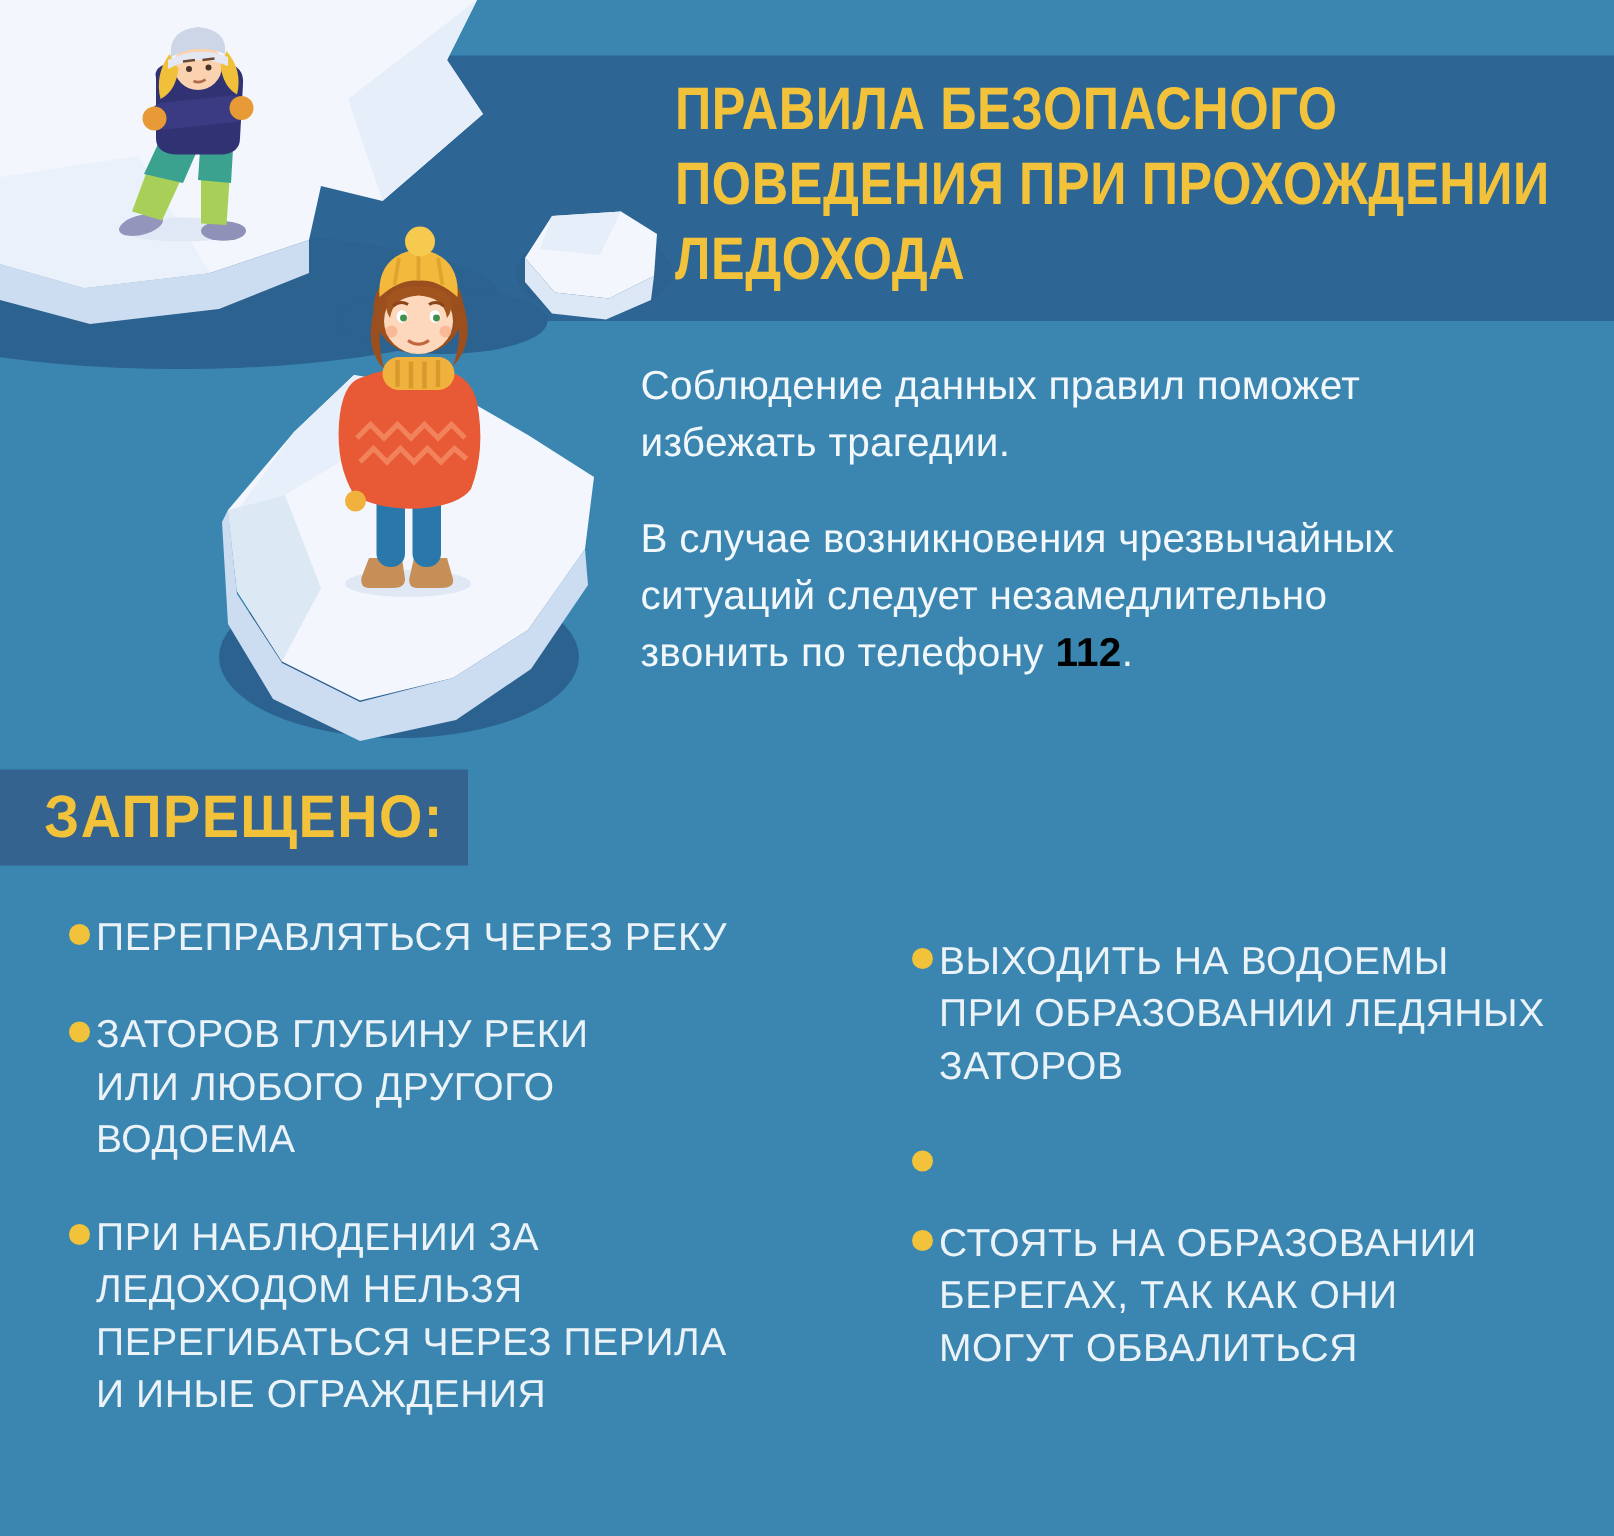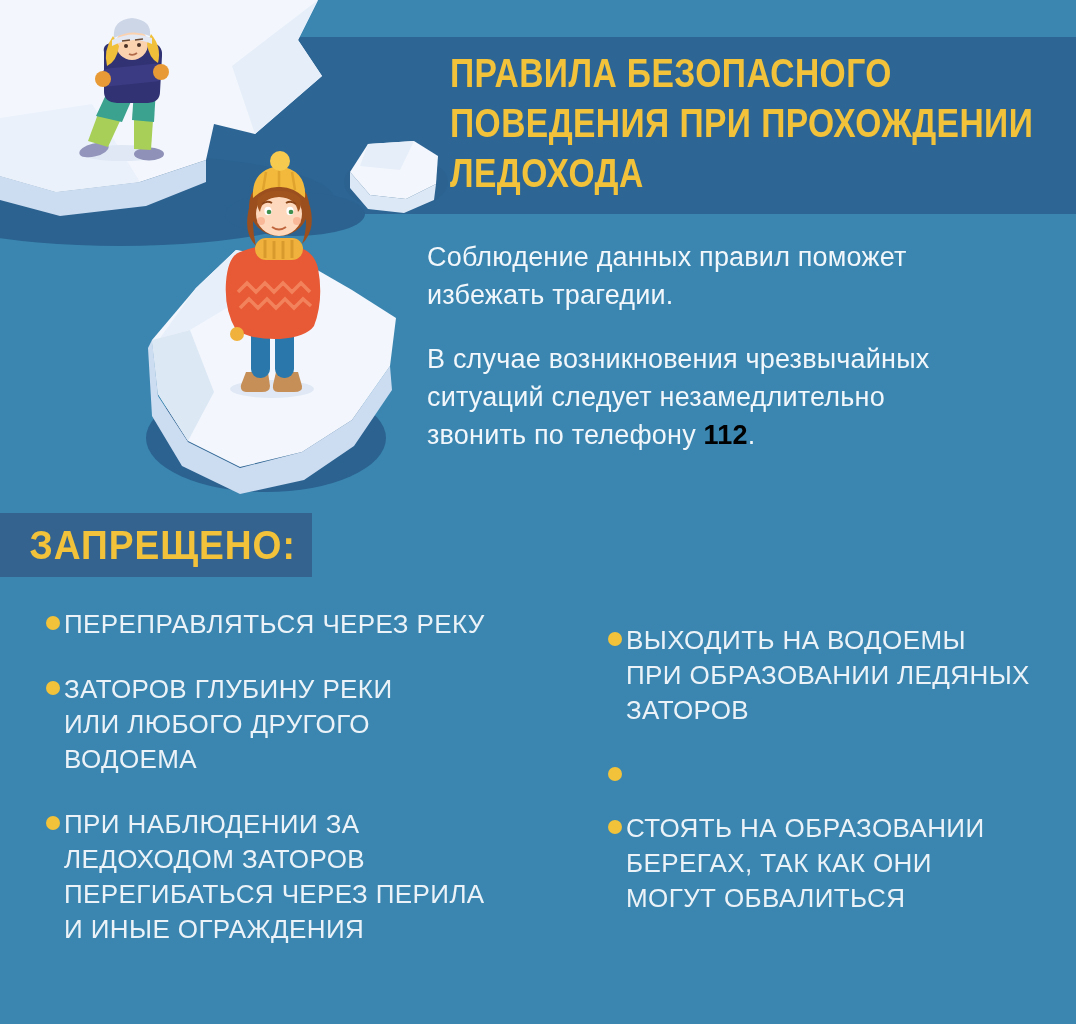--- a/index.html
+++ b/index.html
@@ -157,21 +157,21 @@
     </div>
     <div class="item">
       <span class="dot"></span>
       <span class="item-text">ЗАТОРОВ ГЛУБИНУ РЕКИ
 ИЛИ ЛЮБОГО ДРУГОГО
 ВОДОЕМА</span>
     </div>
     <div class="item">
       <span class="dot"></span>
       <span class="item-text">ПРИ НАБЛЮДЕНИИ ЗА
-ЛЕДОХОДОМ ЗАТОРОВ
+ЛЕДОХОДОМ НЕЛЬЗЯ
 ПЕРЕГИБАТЬСЯ ЧЕРЕЗ ПЕРИЛА
 И ИНЫЕ ОГРАЖДЕНИЯ</span>
     </div>
   </div>
 
   <div class="col col-right">
     <div class="item">
       <span class="dot"></span>
       <span class="item-text">ВЫХОДИТЬ НА ВОДОЕМЫ
 ПРИ ОБРАЗОВАНИИ ЛЕДЯНЫХ

